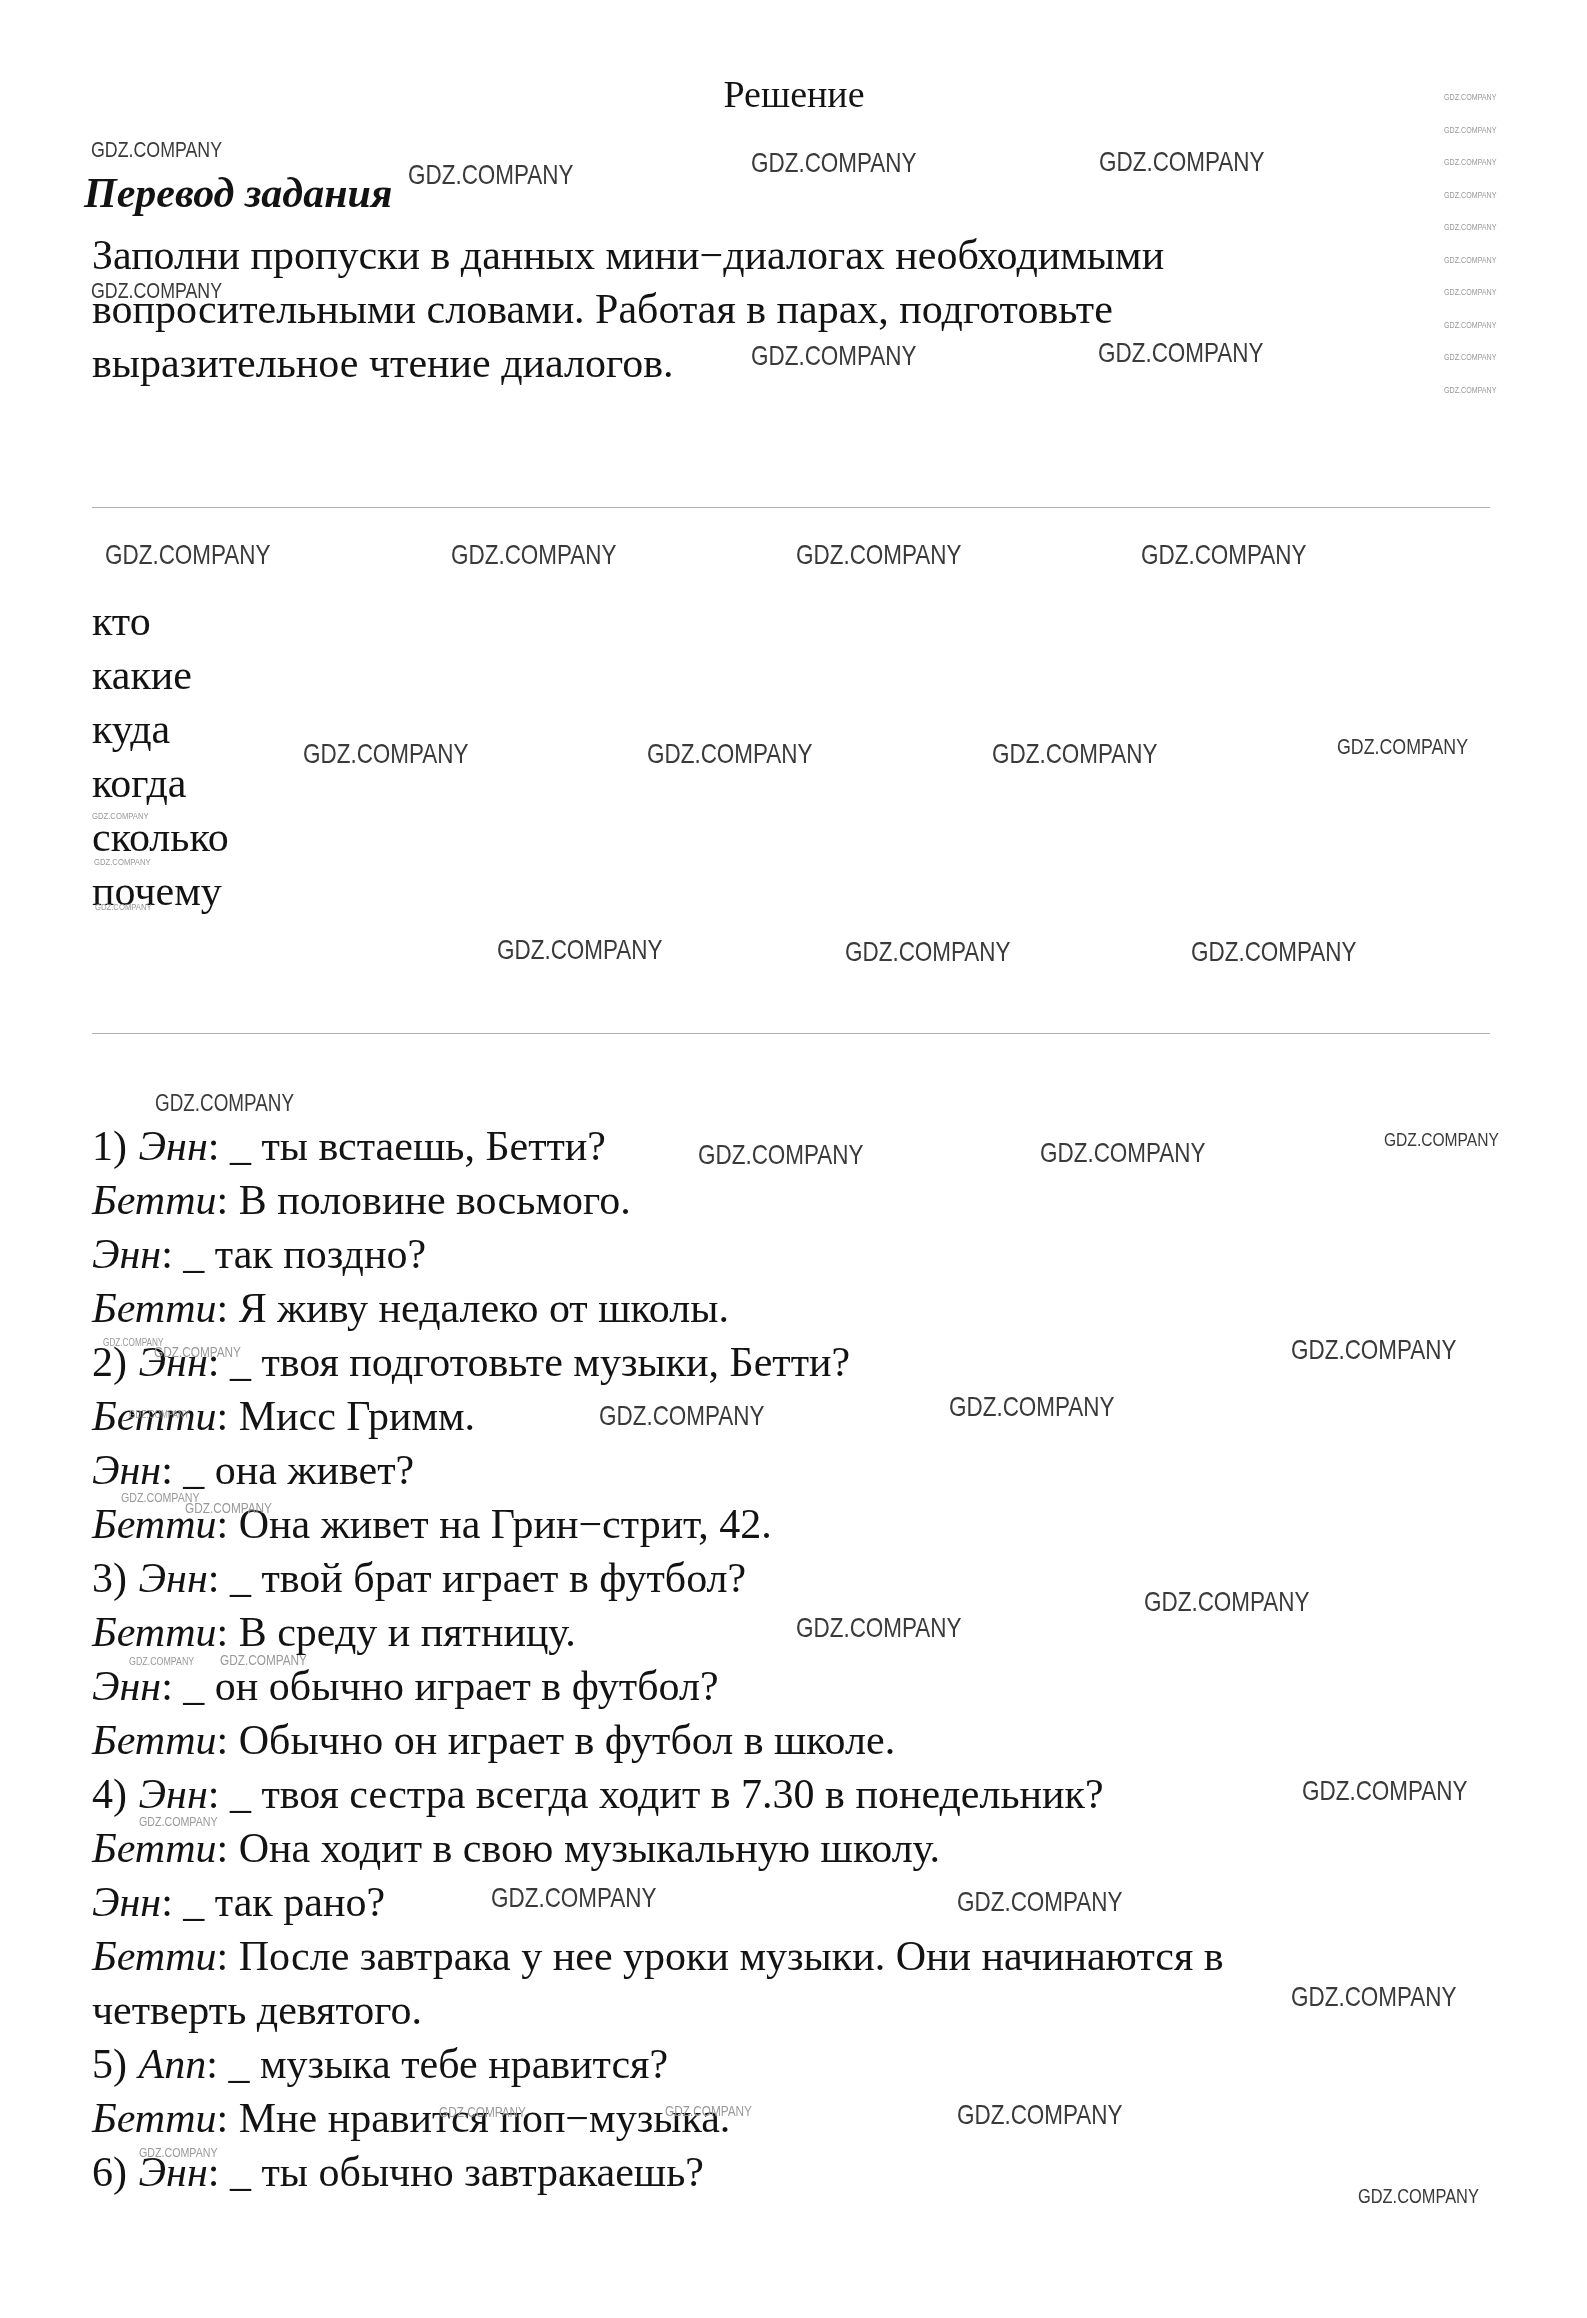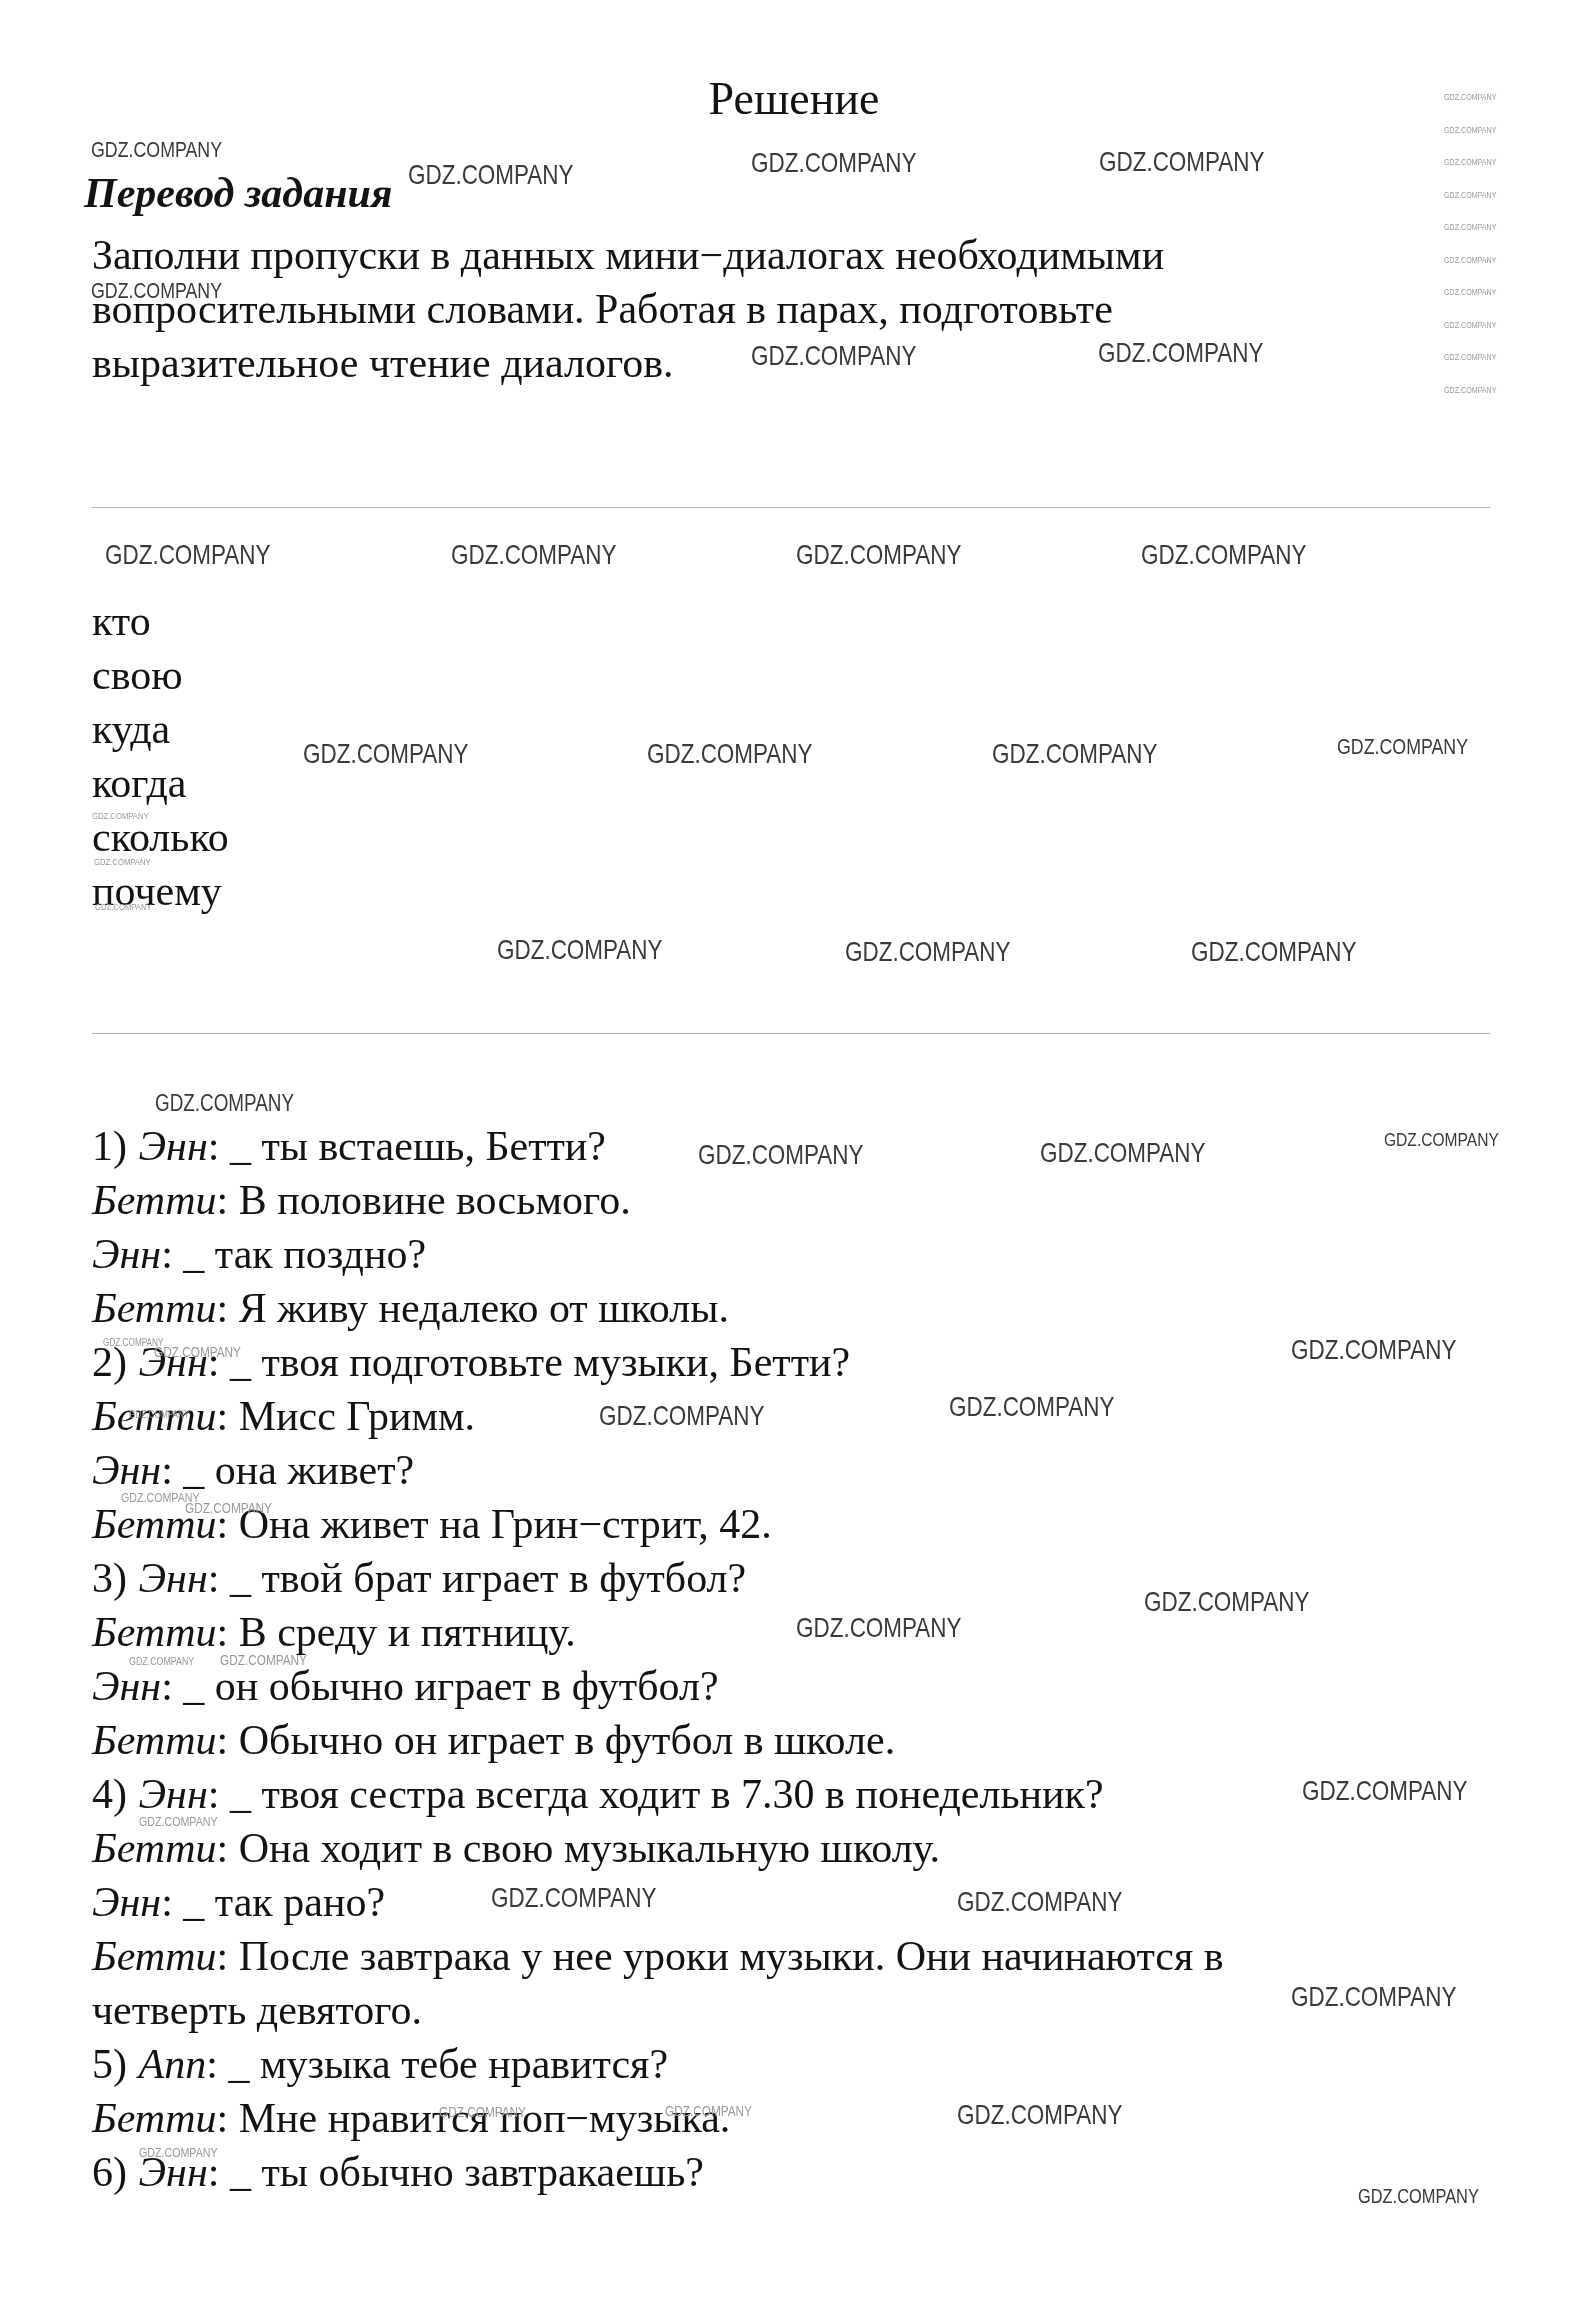--- a/index.html
+++ b/index.html
@@ -7,21 +7,21 @@
     position:relative;
     width:1588px;
     height:2319px;
     background:#ffffff;
     font-family:"Liberation Serif", serif;
     color:#131313;
     overflow:hidden;
   }
   .title{
     position:absolute;top:72px;left:0;width:100%;
-    text-align:center;font-size:46px;
+    text-align:center;font-size:38px;
   }
   .heading{
     position:absolute;left:84px;top:169px;
     font-size:42px;font-weight:bold;font-style:italic;
   }
   .task{
     position:absolute;left:92px;top:228px;
     font-size:42px;line-height:54px;
   }
   .task .tline{white-space:nowrap;}
@@ -63,21 +63,21 @@
   <div class="task">
     <div class="tline">Заполни пропуски в данных мини−диалогах необходимыми</div>
     <div class="tline">вопросительными словами. Работая в парах, подготовьте</div>
     <div class="tline">выразительное чтение диалогов.</div>
   </div>
 
   <div class="rule" id="rule1"></div>
 
   <div class="words">
     <div>кто</div>
-    <div>свою</div>
+    <div>какие</div>
     <div>куда</div>
     <div>когда</div>
     <div>сколько</div>
     <div>почему</div>
   </div>
 
   <div class="rule" id="rule2"></div>
 
   <div class="dialogue">
     <div class="dline"><span class="dnum">1)</span><span class="dspeaker">Энн</span><span class="dtext">: _ ты встаешь, Бетти?</span></div>

